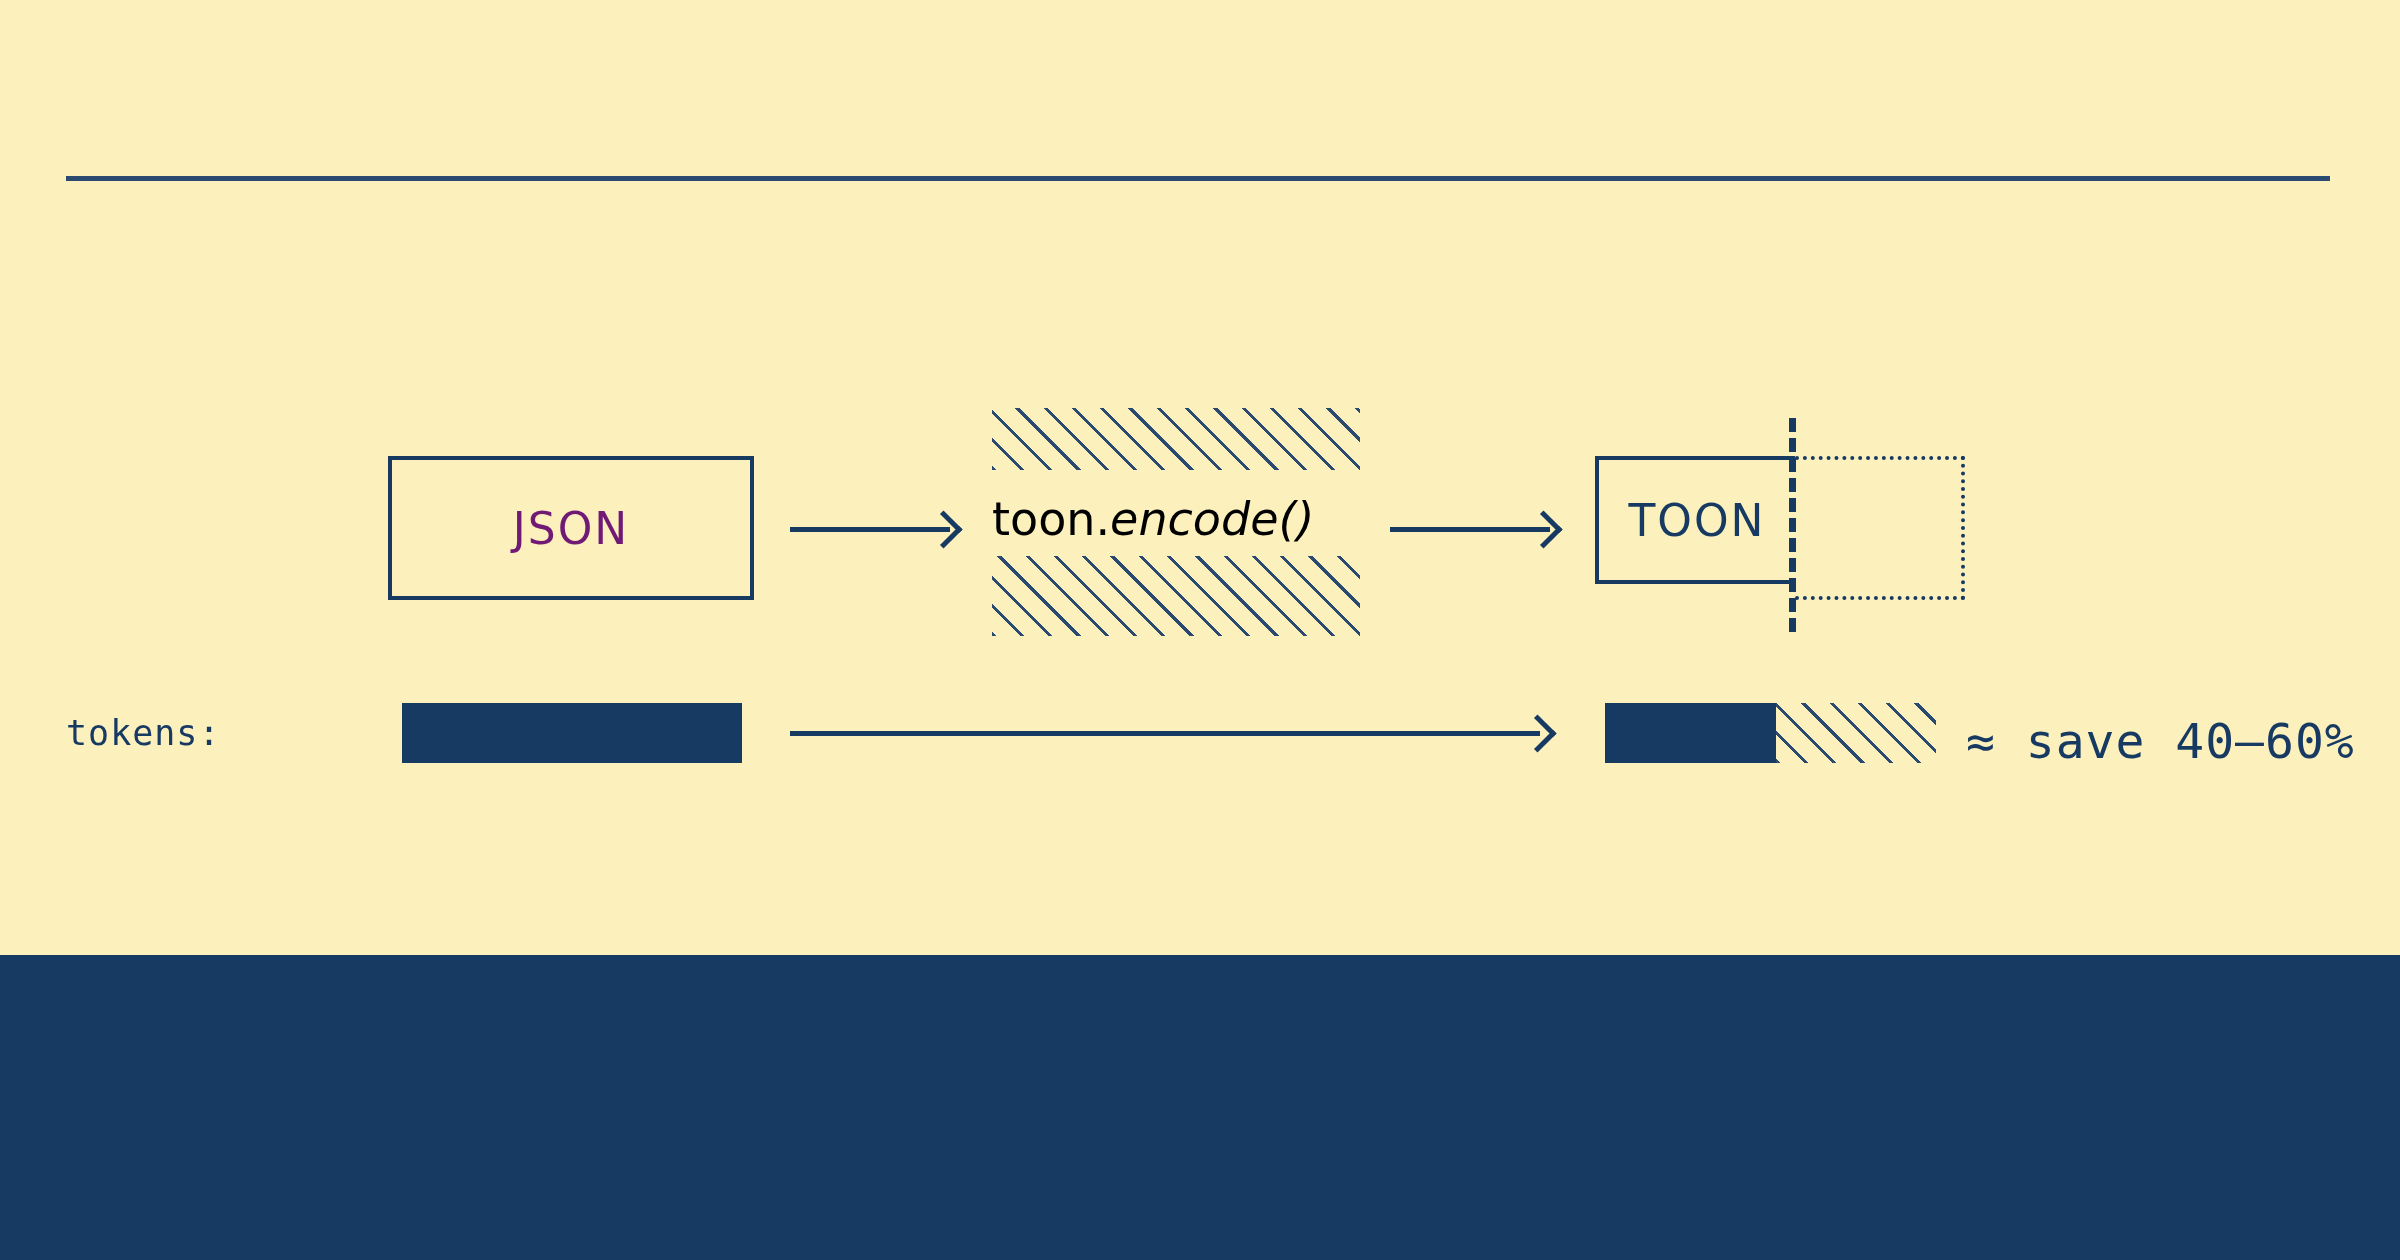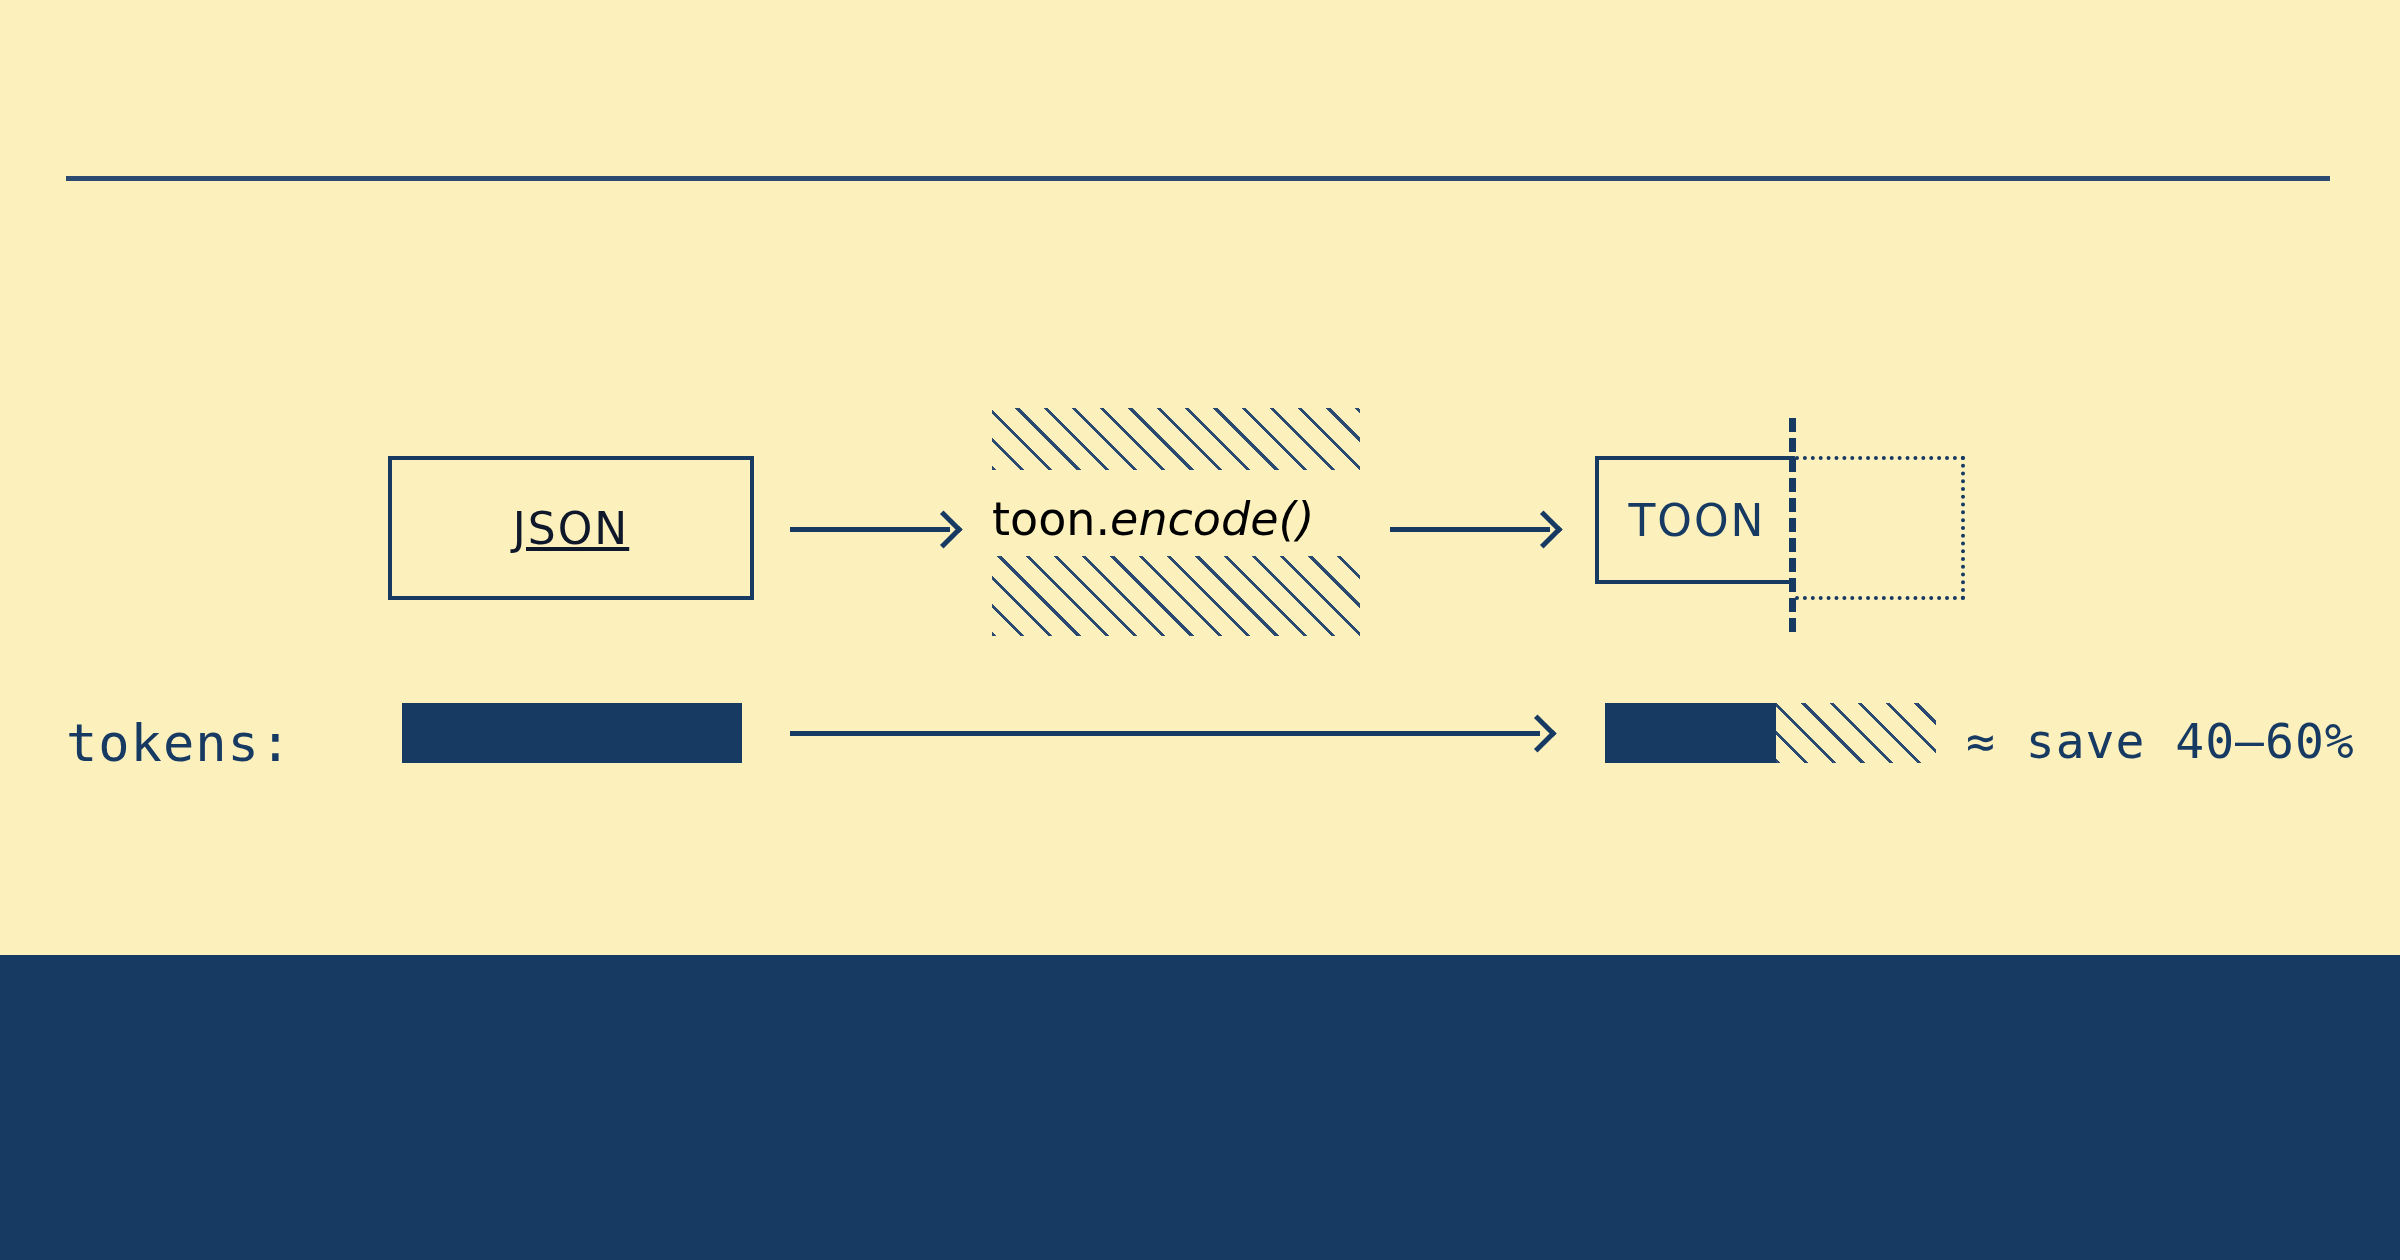--- a/index.html
+++ b/index.html
@@ -51,25 +51,24 @@
   #diagram .hit { pointer-events: auto; }
 
   .node-box {
     position: absolute;
     box-sizing: border-box;
     border: 4px solid #173a63;
     background: transparent;
     display: flex;
     align-items: center;
     justify-content: center;
-    color: #0f172a;
+    color: #701a75;
     font-family: "DejaVu Sans", sans-serif;
     font-size: 44px;
     letter-spacing: 2px;
-    text-decoration: underline;
   }
 
   #json-box {
     left: 388px;
     top: 456px;
     width: 366px;
     height: 144px;
   }
 
   
@@ -172,21 +171,21 @@
   #arrow2-line { left: 1390px; top: 527px; width: 160px; }
   #arrow2-head { left: 1530px; top: 516px; }
 
   
   #tokens-label {
     position: absolute;
     left: 66px;
     top: 713px;
     color: #173a63;
     font-family: "DejaVu Sans Mono", monospace;
-    font-size: 52px;
+    font-size: 35px;
     letter-spacing: 1px;
     white-space: nowrap;
   }
   #bar-json {
     position: absolute;
     left: 402px;
     top: 703px;
     width: 340px;
     height: 60px;
     background: #173a63;

